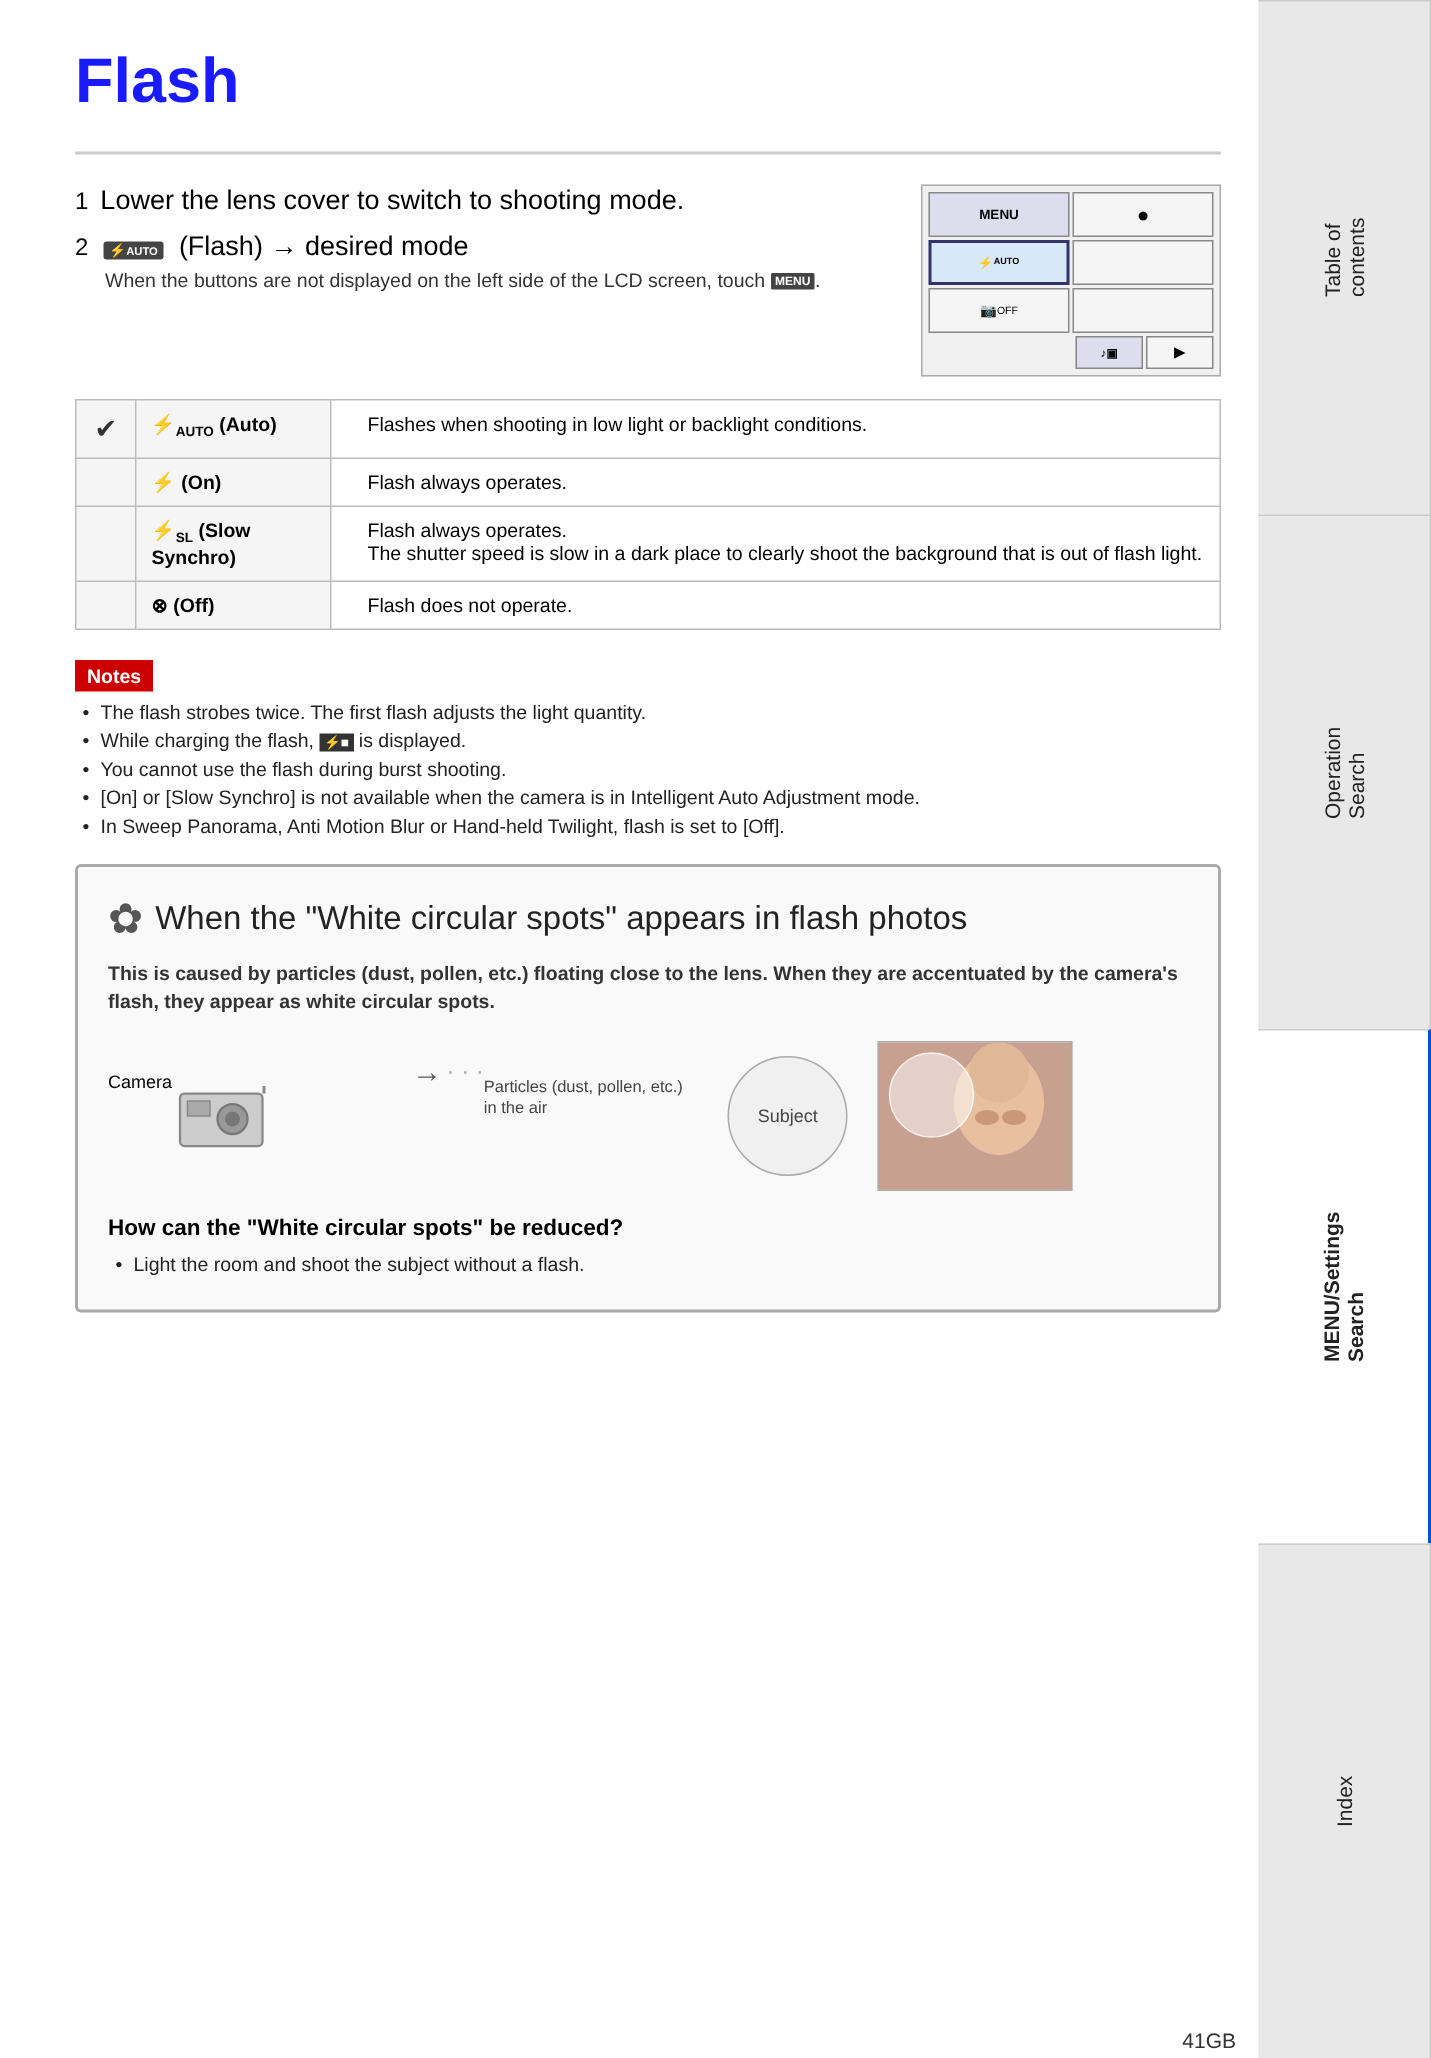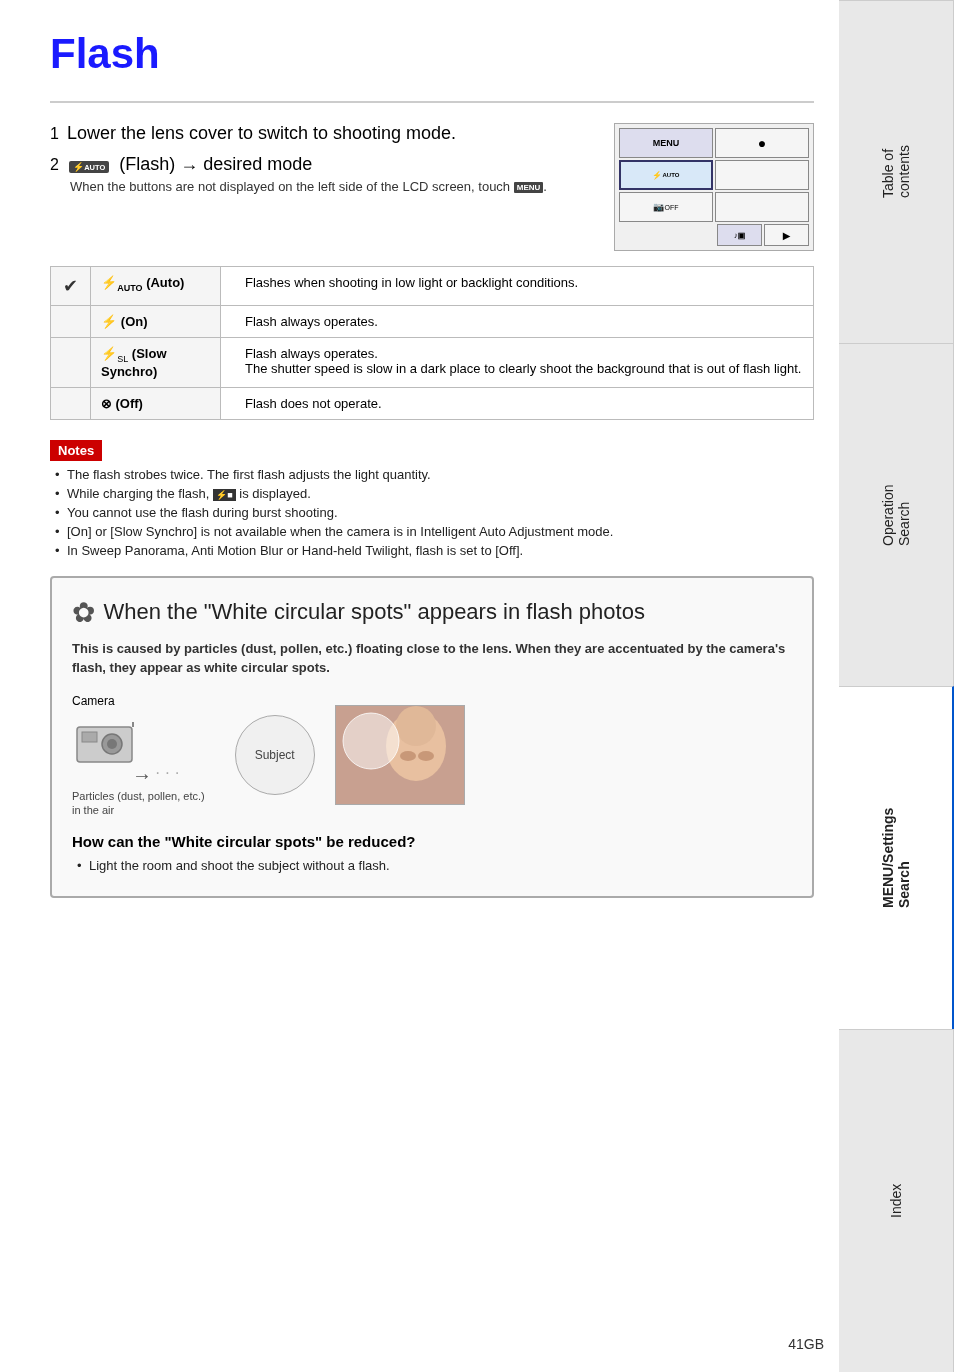--- a/index.html
+++ b/index.html
@@ -171,21 +171,21 @@
     
     .diagram-area {
       display: flex;
       align-items: center;
       gap: 20px;
       margin-bottom: 16px;
     }
 
     .diagram-camera-box {
       display: flex;
-      flex-direction: column;
+      flex-direction: row;
       align-items: flex-start;
     }
 
     .diagram-camera-label {
       font-size: 12px;
       margin-bottom: 4px;
     }
 
     .camera-body-svg {
       width: 100px;
@@ -279,21 +279,21 @@
 
     .sidebar-tab.active {
       background: #fff;
       border-left: 2px solid #0055cc;
       font-weight: bold;
     }
 
     
     .page-number {
       position: absolute;
-      bottom: 20px;
+      bottom: 4px;
       right: 130px;
       font-size: 14px;
       color: #333;
     }
 
     
     .inline-icon {
       display: inline-block;
       background: #444;
       color: #fff;
@@ -391,21 +391,21 @@
       </tr>
 
       <tr>
         <td></td>
         <td><span style="font-weight:bold; font-size:13px;">⚡ <strong>(On)</strong></span></td>
         <td>Flash always operates.</td>
       </tr>
 
       <tr>
         <td></td>
-        <td><span style="font-weight:normal; font-size:13px;">⚡<sub style="font-size:9px">SL</sub> <strong>(Slow<br>Synchro)</strong></span></td>
+        <td><span style="font-weight:bold; font-size:13px;">⚡<sub style="font-size:9px">SL</sub> <strong>(Slow<br>Synchro)</strong></span></td>
         <td>
           Flash always operates.<br>
           The shutter speed is slow in a dark place to clearly shoot the background that is out of flash light.
         </td>
       </tr>
 
       <tr>
         <td></td>
         <td><span style="font-size:13px; font-weight:bold;">⊗ <strong>(Off)</strong></span></td>
         <td>Flash does not operate.</td>

